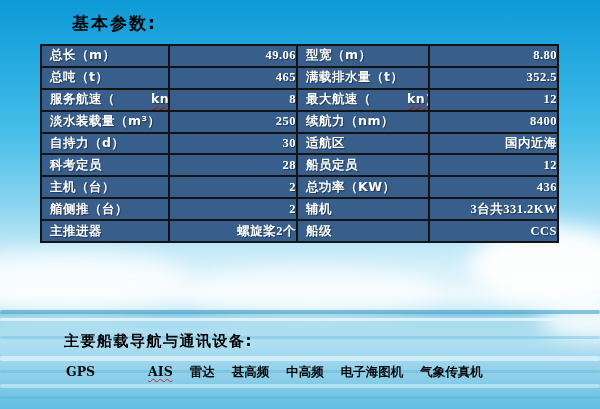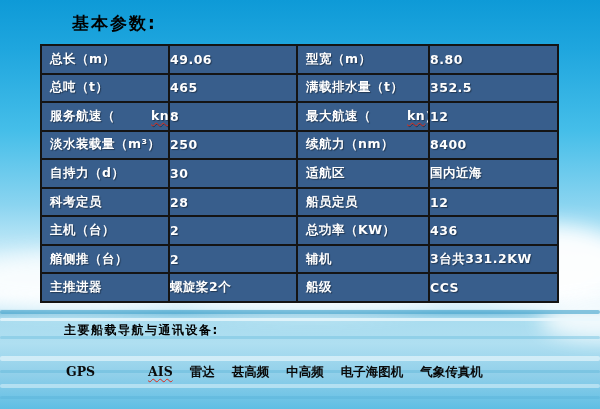--- a/index.html
+++ b/index.html
@@ -27,31 +27,31 @@
   .s1{top:310px;height:4px;background:#4FA9CF;opacity:.65;}
   .s2{top:318px;height:3px;background:#EAF7FC;opacity:.8;}
   .s3{top:336px;height:3px;background:#6FBEDD;opacity:.45;}
   .s4{top:356px;height:5px;background:#E4F5FB;opacity:.7;}
   .s5{top:370px;height:3px;background:#5FB6DA;opacity:.45;}
   .s6{top:384px;height:4px;background:#DDF2FA;opacity:.55;}
   .s7{top:396px;height:3px;background:#57B2D8;opacity:.4;}
 
   .page-title{position:absolute;left:72px;top:12px;font-size:17px;font-weight:bold;
     color:var(--ink);letter-spacing:2px;}
-  .spec-table{position:absolute;left:40px;top:44px;width:517px;height:259px;
+  .spec-table{position:absolute;left:40px;top:44px;width:517px;height:199px;
     border-collapse:collapse;table-layout:fixed;}
   .spec-table td{background:var(--cell-blue);border:2px solid var(--grid);
     color:var(--cell-text);font-weight:bold;font-size:12.5px;vertical-align:middle;
     text-shadow:1px 1px 1px rgba(0,0,0,.4);white-space:nowrap;overflow:hidden;padding:0;}
   .spec-table td.label{text-align:left;padding-left:8px;letter-spacing:.5px;}
-  .spec-table td.value{text-align:left;letter-spacing:.5px;}
+  .spec-table td.value{text-align:right;letter-spacing:.5px;font-family:Liberation Serif, serif;}
   .squiggle{text-decoration:underline;text-decoration-style:wavy;
     text-decoration-color:var(--squiggle);text-decoration-thickness:1px;text-underline-offset:2px;margin-left:36px;}
 
-  .equip-title{position:absolute;left:64px;top:322px;font-size:12px;font-weight:bold;
+  .equip-title{position:absolute;left:64px;top:332px;font-size:15px;font-weight:bold;
     color:var(--ink);letter-spacing:1.5px;}
   .equip-line{position:absolute;left:66px;display:flex;align-items:baseline;
     font-family:"DejaVu Serif","Liberation Serif",serif;font-weight:bold;
     font-size:12.5px;color:#0a0a0a;white-space:nowrap;gap:32px;}
   .equip-line.l1{top:364px;column-gap:17px;}
   .equip-line.l2{top:388px;column-gap:28px;}
 </style>
 </head>
 <body>
 

